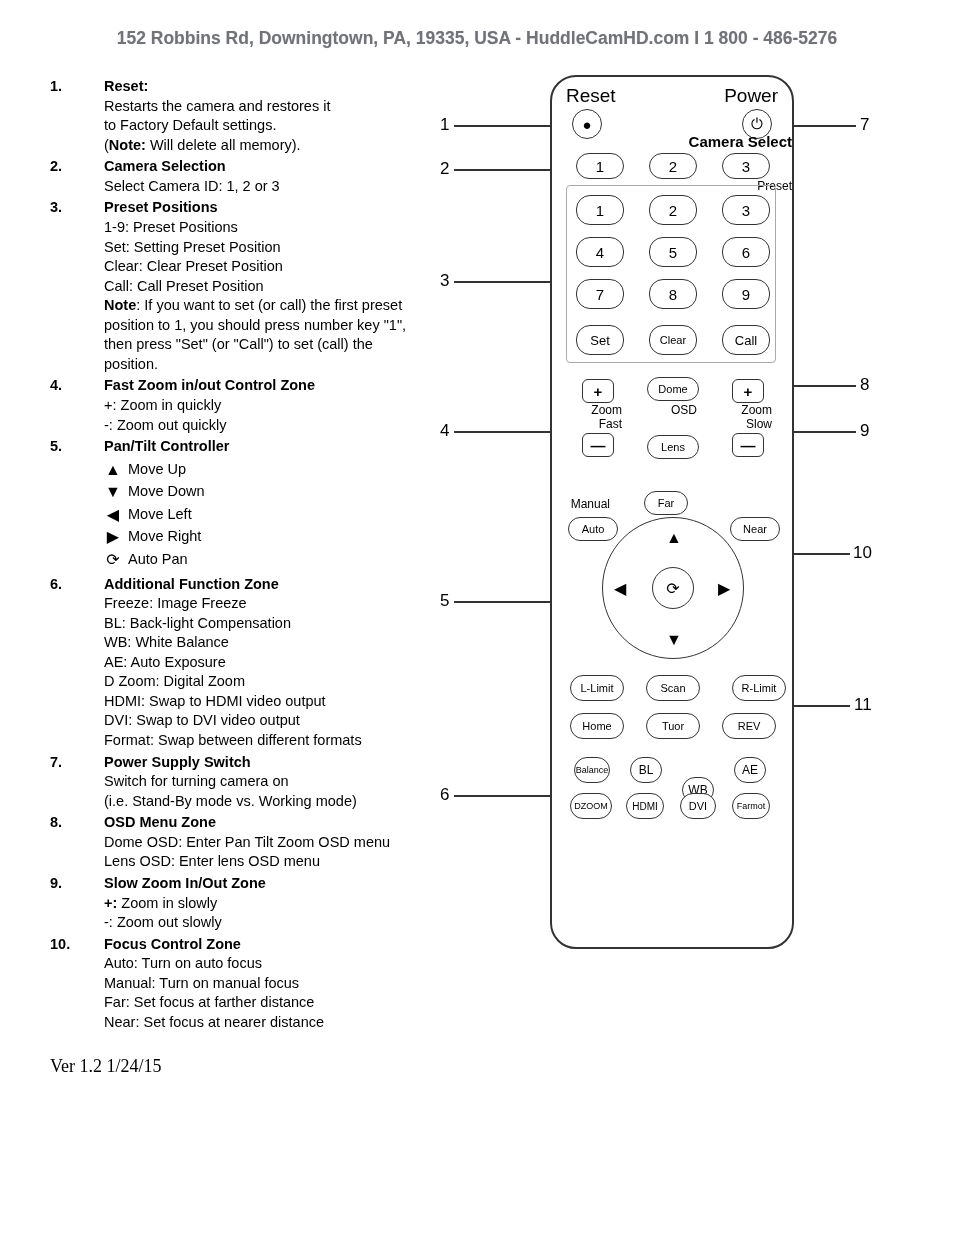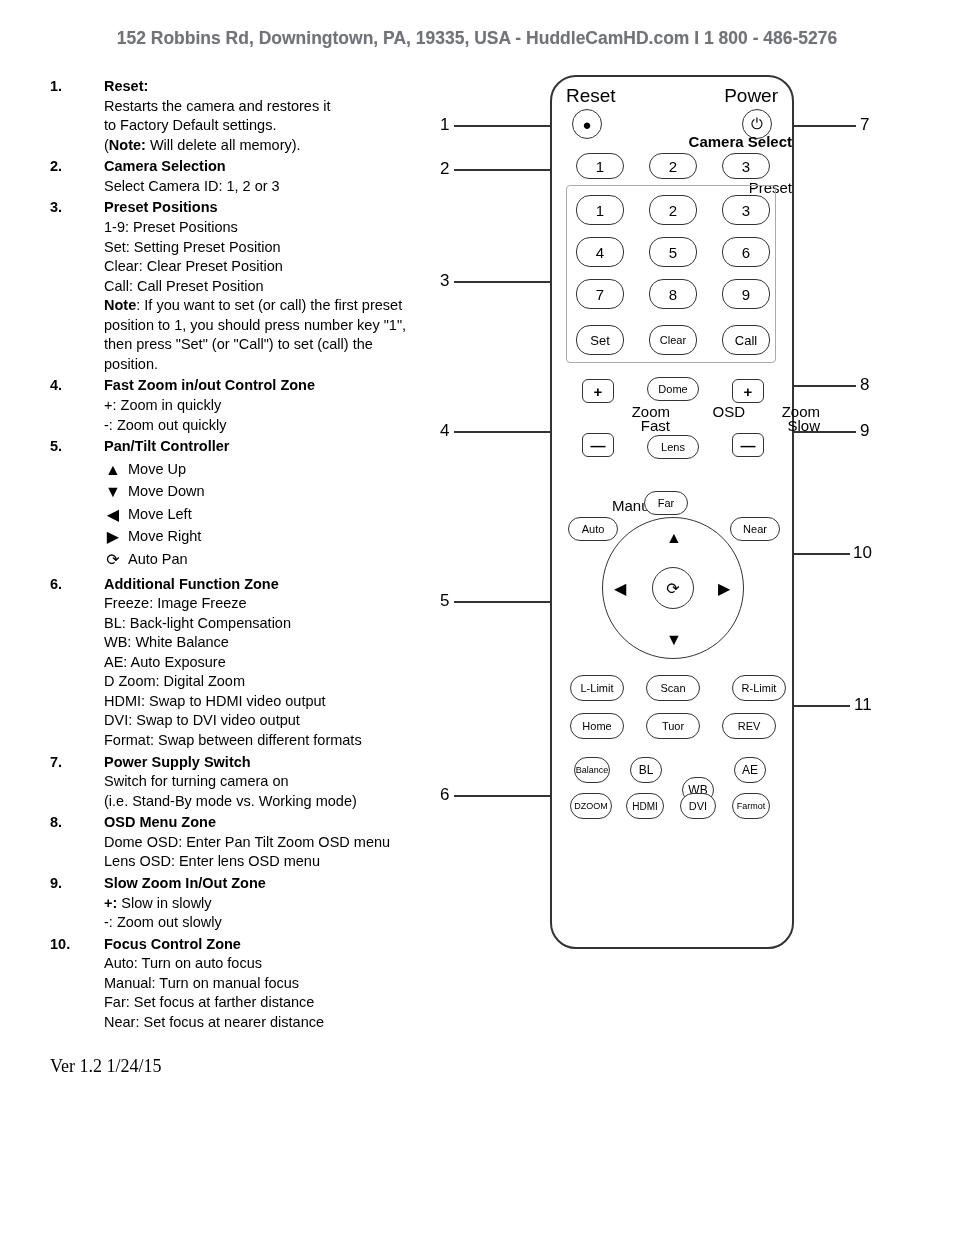--- a/index.html
+++ b/index.html
@@ -122,21 +122,21 @@
     background: #333;
     height: 1.5px;
   }
   .rtxt {
     position: absolute;
     font-family: Arial, sans-serif;
     font-size: 16px;
     color: #000;
     text-align: right;
   }
-  .rtxt.small { font-size: 15px; padding-left: 48px; }
+  .rtxt.small { font-size: 12px; }
   .rbtn {
     position: absolute;
     border: 1.5px solid #333;
     border-radius: 999px;
     background: #fff;
     display: flex;
     align-items: center;
     justify-content: center;
     font-family: Arial, sans-serif;
     font-size: 15px;
@@ -273,21 +273,21 @@
           <span class="head">OSD Menu Zone</span><br>
           <span>Dome OSD: Enter Pan Tilt Zoom OSD menu</span><br>
           <span>Lens OSD: Enter lens OSD menu</span>
         </div>
       </div>
 
       <div class="item">
         <div class="num">9.</div>
         <div class="body">
           <span class="head">Slow Zoom In/Out Zone</span><br>
-          <b>+:</b><span> Slow in slowly</span><br>
+          <b>+:</b><span> Zoom in slowly</span><br>
           <span> -: Zoom out slowly</span>
         </div>
       </div>
 
       <div class="item">
         <div class="num">10.</div>
         <div class="body">
           <span class="head">Focus Control Zone</span><br>
           <span>Auto: Turn on auto focus</span><br>
           <span>Manual: Turn on manual focus</span><br>

